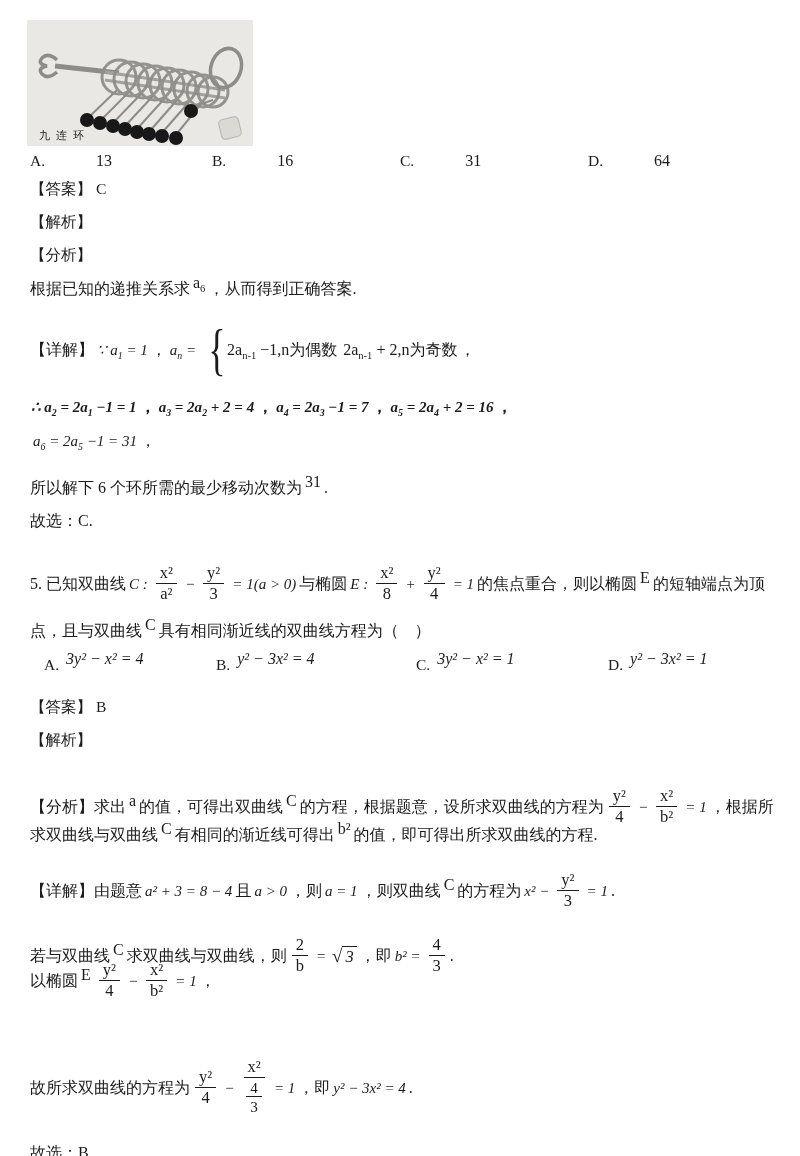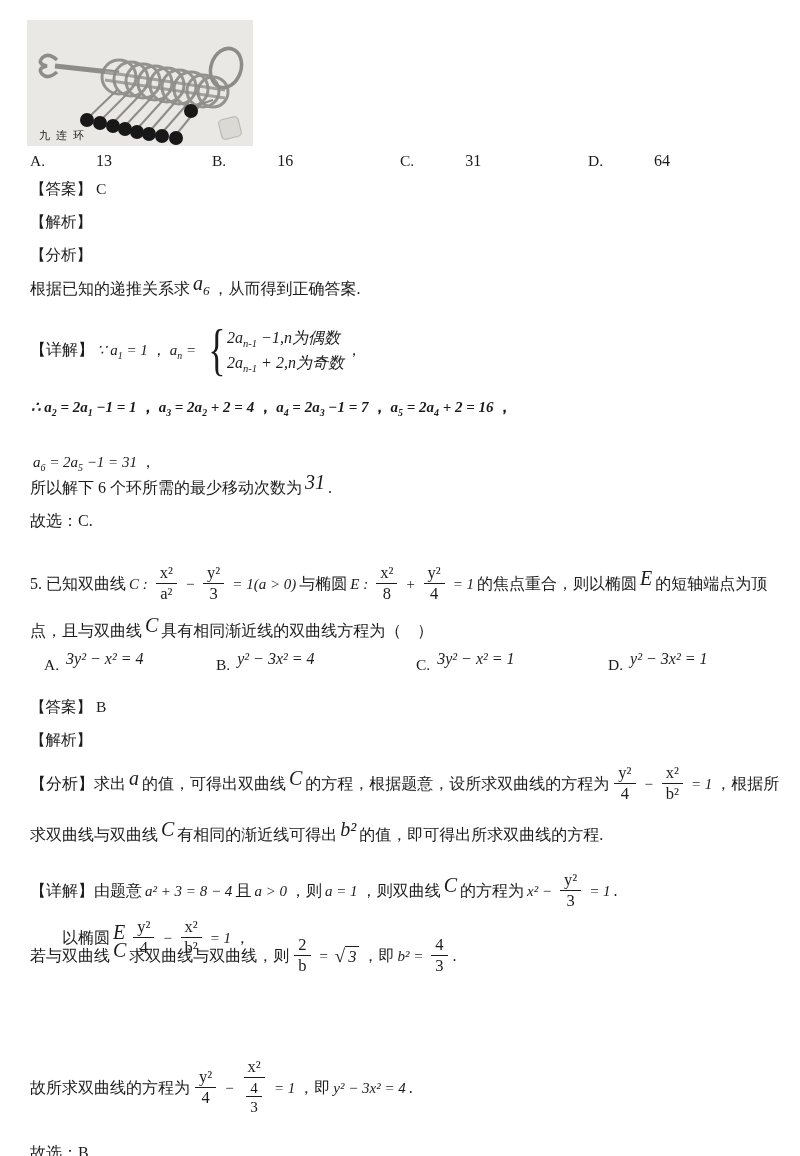--- a/index.html
+++ b/index.html
@@ -6,36 +6,36 @@
   body{width:800px;height:1156px;overflow:hidden;
        font-family:"Liberation Serif","DejaVu Serif",serif;color:#1b1b1b;}
   .page{position:relative;width:784px;height:1156px;background:#fff;}
 
   .line{position:absolute;left:30px;display:flex;align-items:center;
         white-space:nowrap;font-size:15.5px;line-height:1.2;}
 
   
   .run-t{font-size:16px;}
   .run-m{font-style:italic;font-size:15px;margin:0 3px;}
-  .run-sup{font-style:italic;font-size:20px;position:relative;top:-6px;margin:0 3px;}
+  .run-sup{font-size:16px;position:relative;top:-6px;margin:0 3px;}
   sub{font-size:0.66em;line-height:0;}
 
   
   .frac{display:inline-flex;flex-direction:column;align-items:center;
         font-size:16.5px;margin:0 5px;line-height:1.15;}
   .fnum{border-bottom:1.4px solid #1b1b1b;padding:0 4px;}
   .fden{padding:1px 4px;}
   .fden .frac{font-size:0.92em;margin:0;}
 
   
   .cases{display:inline-flex;align-items:center;margin:0 2px 0 4px;}
   .cbrace{font-size:58px;font-weight:400;line-height:0.95;font-style:normal;
           transform:scaleX(.62);transform-origin:center;}
-  .crows{display:inline-flex;flex-direction:column;gap:6px;
-         font-style:italic;font-size:16px;margin-left:-4px;}
+  .crows{display:inline-flex;gap:6px;
+         font-size:16px;margin-left:-4px;}
 
   
   .sqrt{display:inline-flex;align-items:flex-start;font-style:italic;
         font-size:16.5px;margin:0 3px;}
   .sqrt-sym{font-style:normal;font-size:19px;line-height:1;}
   .sqrt-body{border-top:1.4px solid #1b1b1b;padding:0 3px;}
 
   
   .opt{position:absolute;display:inline-flex;align-items:center;white-space:nowrap;}
   .olabel{font-size:15.5px;margin-right:7px;}
@@ -153,21 +153,21 @@
   <div class="line" style="top:394px;height:26px;left:28px;font-weight:bold;">
       <span class="run-m">∴ a<sub>2</sub> = 2a<sub>1</sub> −1 = 1</span>
       <span class="run-t">， </span>
       <span class="run-m">a<sub>3</sub> = 2a<sub>2</sub> + 2 = 4</span>
       <span class="run-t">， </span>
       <span class="run-m">a<sub>4</sub> = 2a<sub>3</sub> −1 = 7</span>
       <span class="run-t">， </span>
       <span class="run-m">a<sub>5</sub> = 2a<sub>4</sub> + 2 = 16</span>
       <span class="run-t">，</span>
     </div>
-  <div class="line" style="top:449px;height:26px;justify-content:flex-end;">
+  <div class="line" style="top:428px;height:26px;justify-content:flex-end;">
       <span class="run-m">a<sub>6</sub> = 2a<sub>5</sub> −1 = 31</span>
       <span class="run-t">，</span>
     </div>
   <div class="line" style="top:474px;height:28px;text-align:center;">
       <span class="run-t">所以解下 6 个环所需的最少移动次数为</span>
       <span class="run-sup">31</span>
       <span class="run-t">.</span>
     </div>
   <div class="line" style="top:510px;height:22px;">
       <span class="run-t">故选：C.</span>
@@ -228,21 +228,21 @@
   </div>
 
   <div class="line" style="top:696px;height:22px;">
     <span>【答案】</span>
     <span style="margin-left:4px">B</span>
   </div>
   <div class="line" style="top:729px;height:22px;">
     <span>【解析】</span>
   </div>
 
-  <div class="line" style="top:752px;height:64px;text-align:center;">
+  <div class="line" style="top:775px;height:64px;text-align:center;">
       <span class="run-t">【分析】求出</span>
       <span class="run-sup">a</span>
       <span class="run-t">的值，可得出双曲线</span>
       <span class="run-sup">C</span>
       <span class="run-t">的方程，根据题意，设所求双曲线的方程为</span>
       <span class="frac">
         <span class="fnum">y²</span>
         <span class="fden">4</span>
       </span>
       <span class="run-m">−</span>
@@ -271,21 +271,21 @@
       <span class="run-sup">C</span>
       <span class="run-t">的方程为</span>
       <span class="run-m">x² −</span>
       <span class="frac">
         <span class="fnum">y²</span>
         <span class="fden">3</span>
       </span>
       <span class="run-m">= 1</span>
       <span class="run-t">.</span>
     </div>
-  <div class="line" style="top:909px;height:58px;margin-left:32px;">
+  <div class="line" style="top:952px;height:58px;">
       <span class="run-t">以椭圆</span>
       <span class="run-sup">E</span>
       <span class="frac">
         <span class="fnum">y²</span>
         <span class="fden">4</span>
       </span>
       <span class="run-m">−</span>
       <span class="frac">
         <span class="fnum">x²</span>
         <span class="fden">b²</span>

